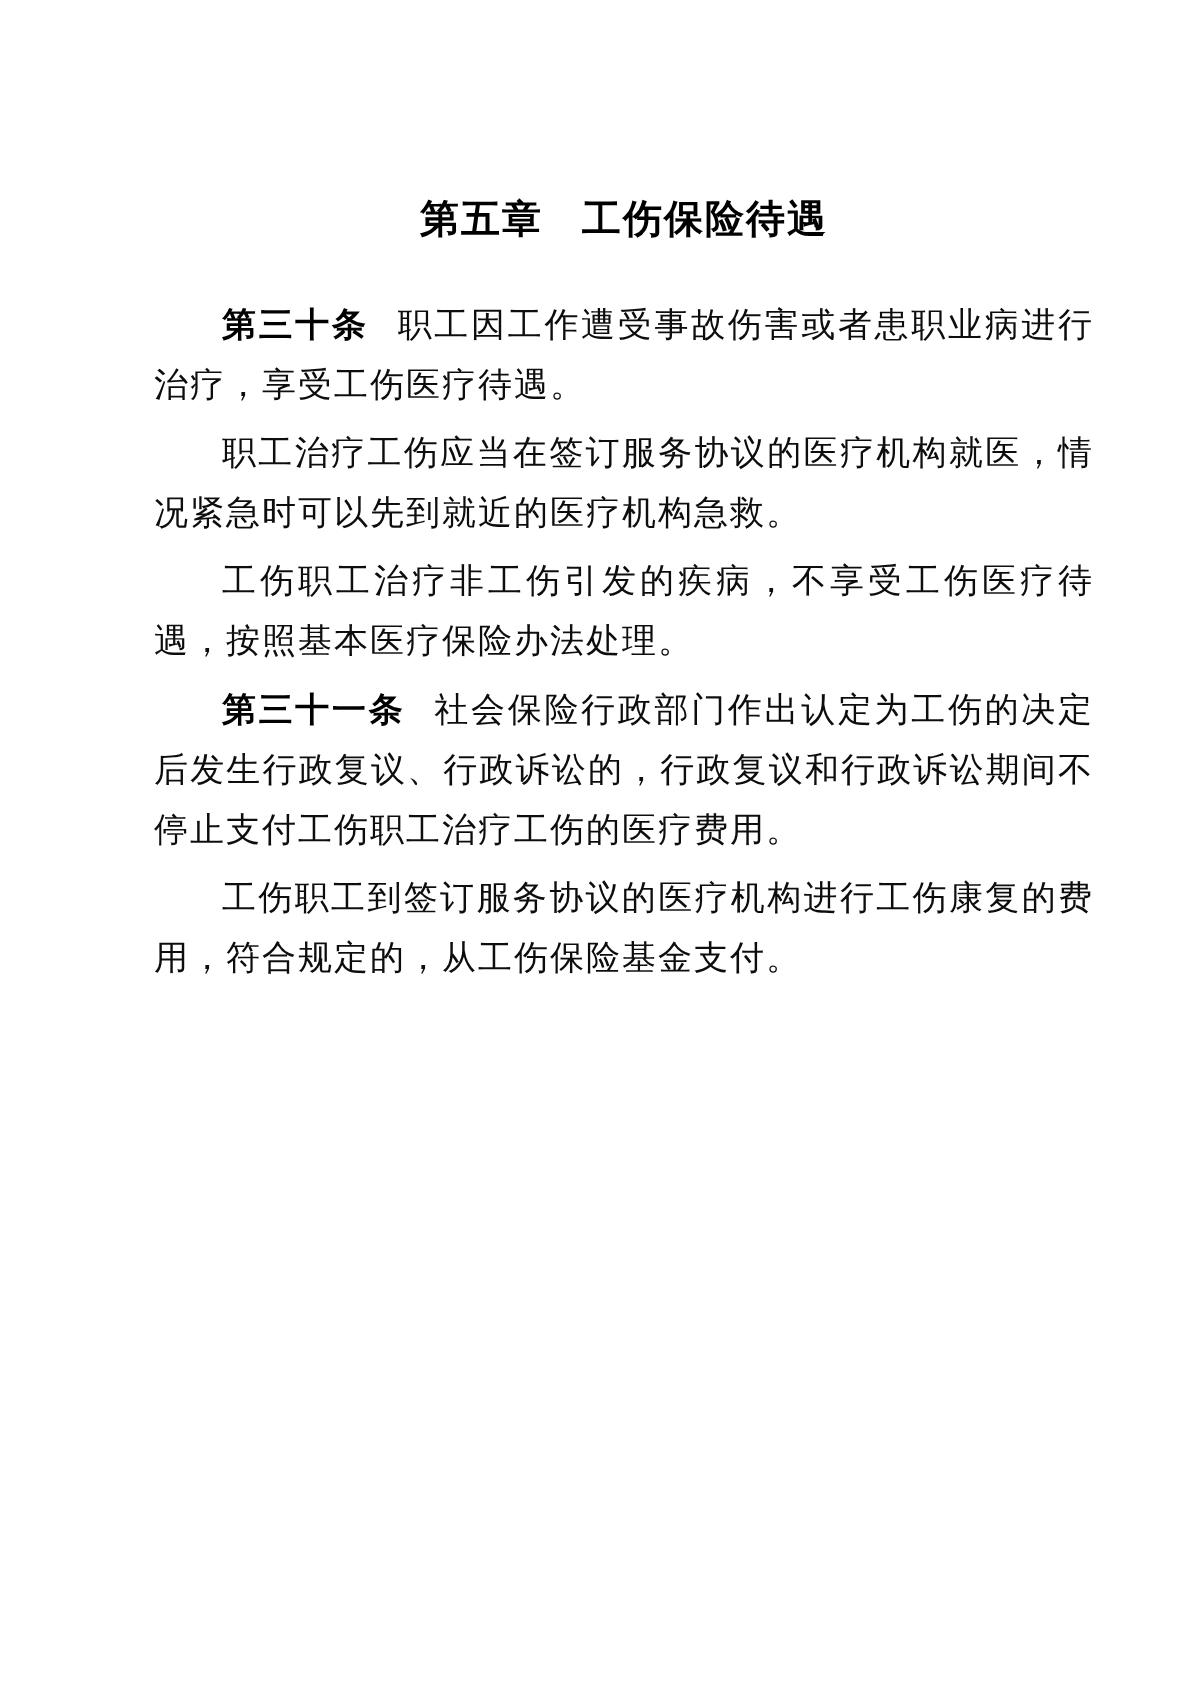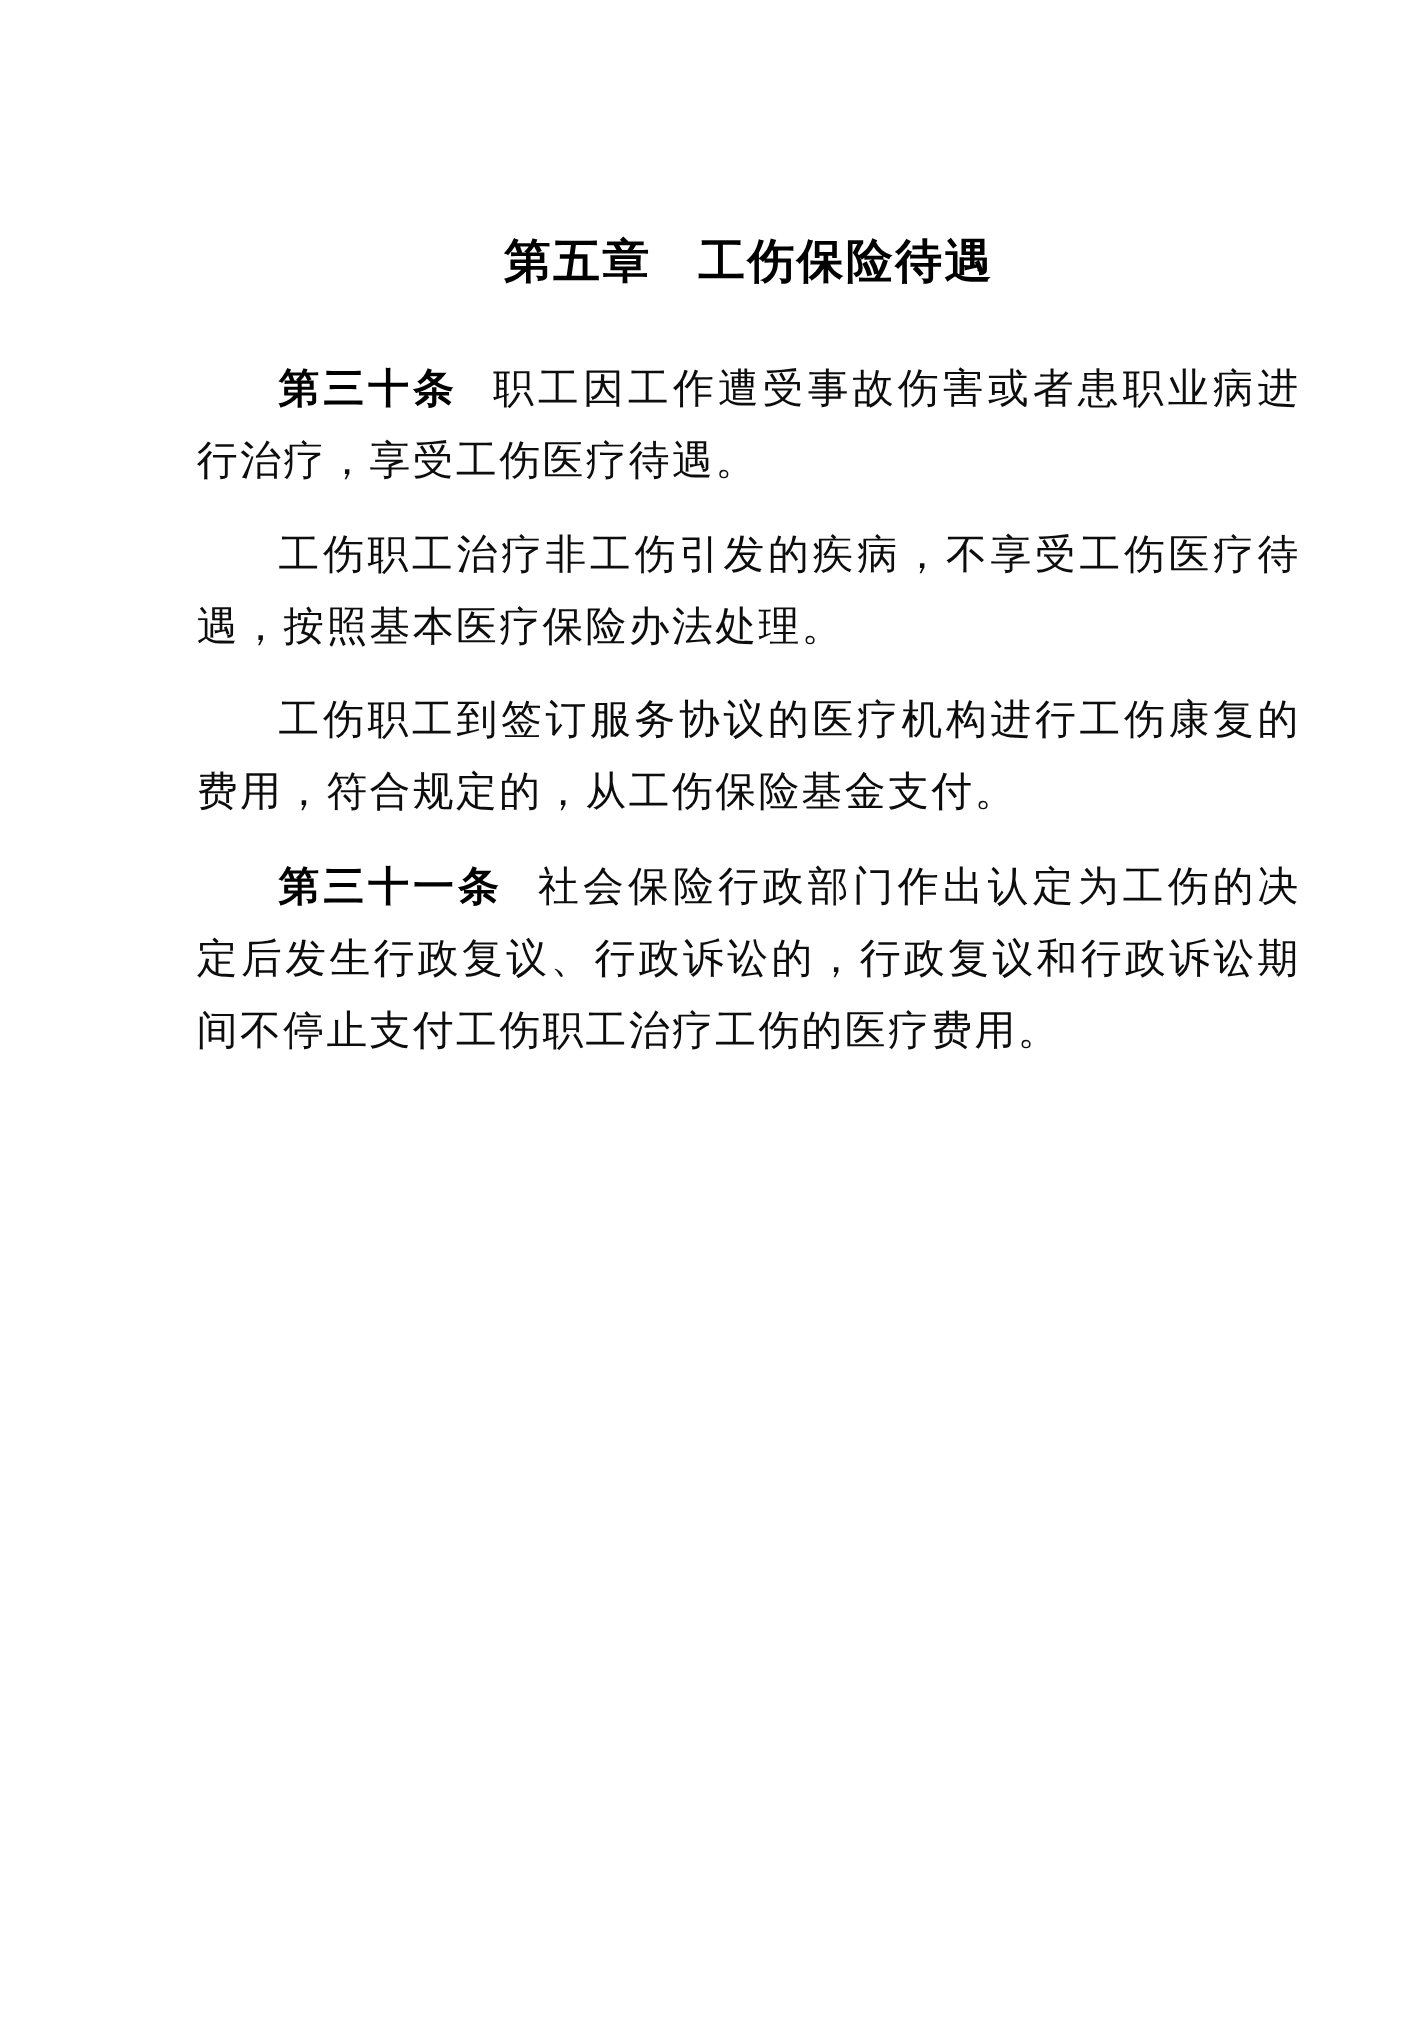--- a/index.html
+++ b/index.html
@@ -30,21 +30,21 @@
     color: #000000;
   }
   .chapter-heading .chapter-title {
     margin-left: 1em;
   }
   .doc-body {
     font-size: 34px;
     line-height: 60px;
   }
   p.para {
-    margin: 18px;
+    margin: 8px;
     text-indent: 2em;
     text-align: justify;
     text-justify: inter-ideograph;
     letter-spacing: 2px;
     word-break: break-all;
     color: #0d0d0d;
   }
   .article-label {
     font-family: "Liberation Sans", "DejaVu Sans", sans-serif;
     font-weight: 700;
@@ -55,17 +55,18 @@
 </head>
 <body>
 
 <div class="page">
   <h1 class="chapter-heading">
     <span class="chapter-label">第五章</span><span class="chapter-title">工伤保险待遇</span>
   </h1>
 
   <div class="doc-body">
       <p class="para"><strong class="article-label">第三十条</strong><span>职工因工作遭受事故伤害或者患职业病进行治疗，享受工伤医疗待遇。</span></p>
+      <p class="para"><span>职工治疗工伤应当在签订服务协议的医疗机构就医，情况紧急时可以先到就近的医疗机构急救。</span></p>
       <p class="para"><span>工伤职工治疗非工伤引发的疾病，不享受工伤医疗待遇，按照基本医疗保险办法处理。</span></p>
+      <p class="para"><strong class="article-label">第三十一条</strong><span>社会保险行政部门作出认定为工伤的决定后发生行政复议、行政诉讼的，行政复议和行政诉讼期间不停止支付工伤职工治疗工伤的医疗费用。</span></p>
       <p class="para"><span>工伤职工到签订服务协议的医疗机构进行工伤康复的费用，符合规定的，从工伤保险基金支付。</span></p>
-      <p class="para"><strong class="article-label">第三十一条</strong><span>社会保险行政部门作出认定为工伤的决定后发生行政复议、行政诉讼的，行政复议和行政诉讼期间不停止支付工伤职工治疗工伤的医疗费用。</span></p>
     </div>
 </div>
 
 </body></html>

